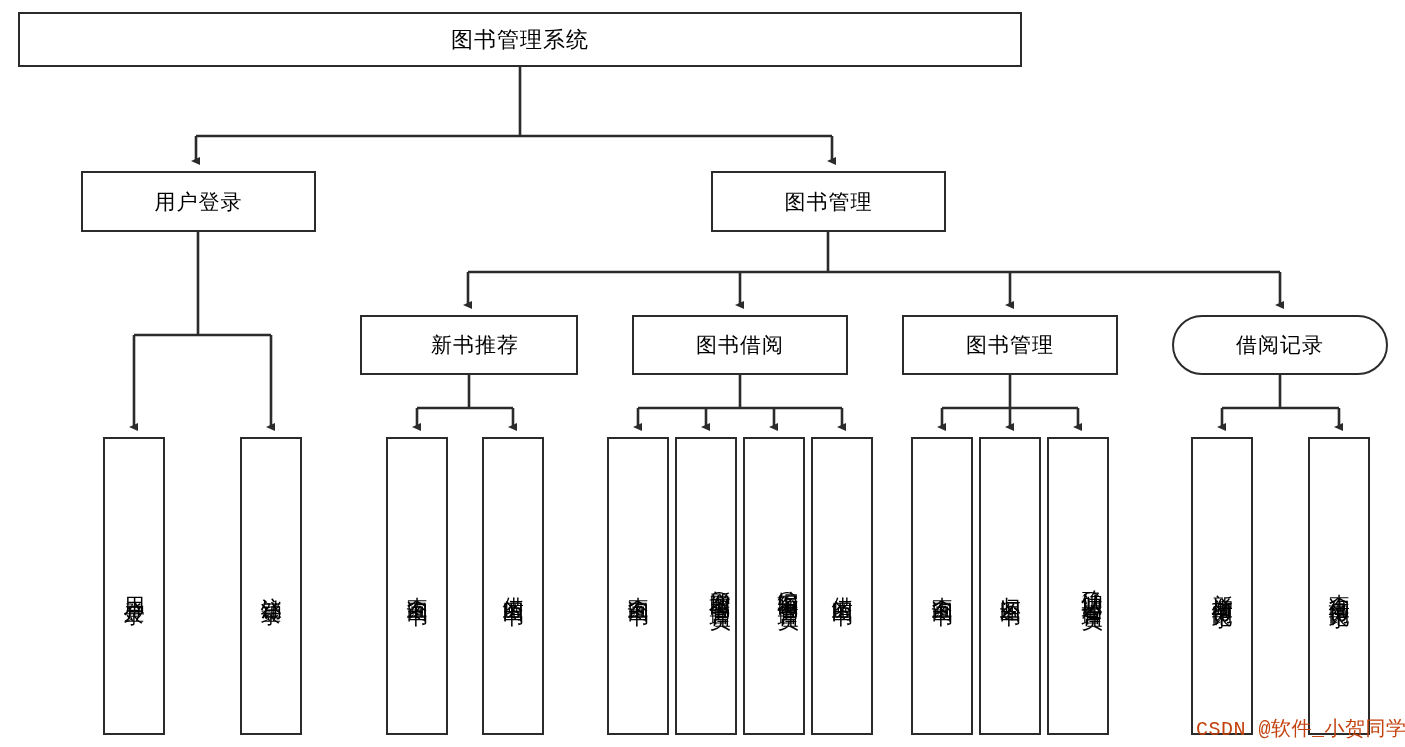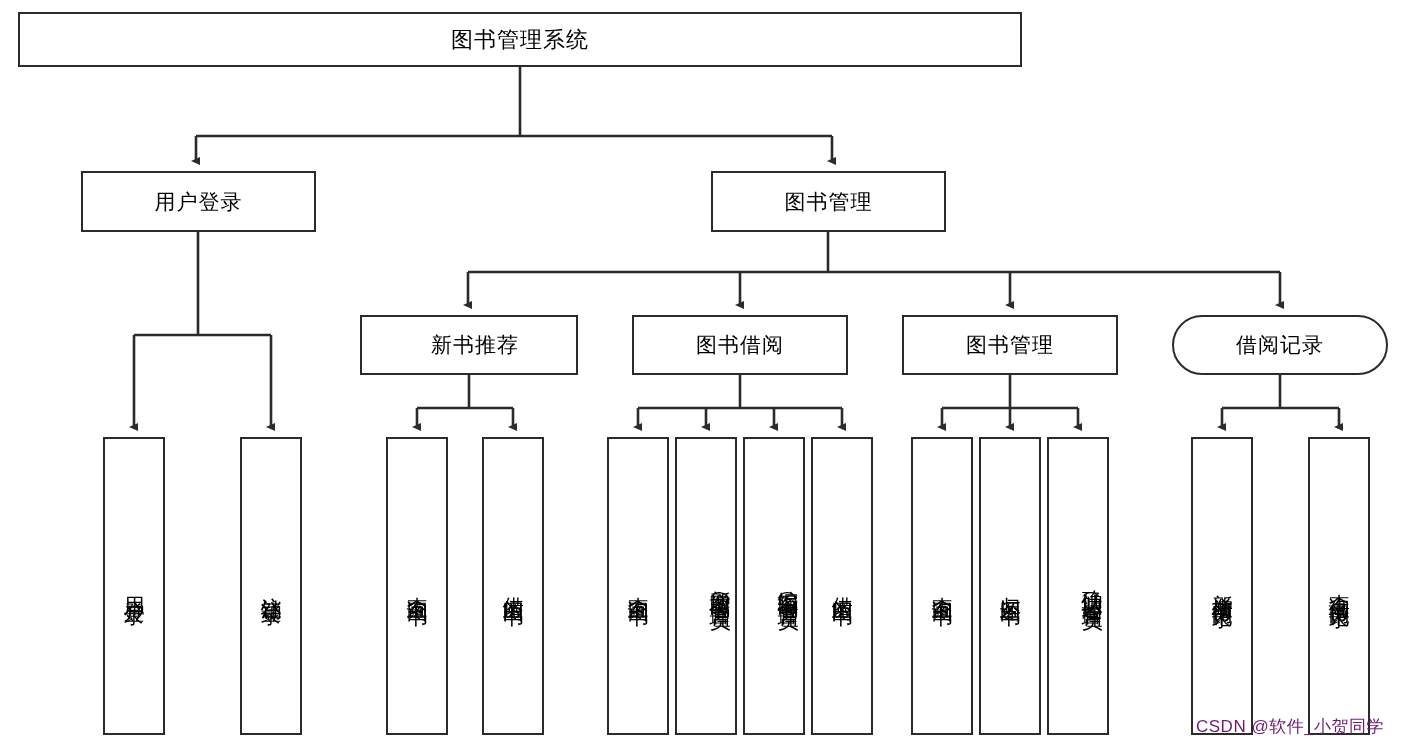--- a/index.html
+++ b/index.html
@@ -55,25 +55,26 @@
     letter-spacing: 3px;
     padding: 6px 0;
     align-items: flex-start;
     justify-content: center;
   }
   .node-v.mid {
     align-items: center;
   }
   .watermark {
     position: absolute;
-    color: #701a75;
-    font-size: 17px;
+    color: #c2410c;
+    font-size: 20px;
     letter-spacing: 0.5px;
     white-space: nowrap;
     z-index: 5;
+    font-family: Liberation Mono, monospace;
   }
 </style>
 </head>
 <body>
 
 <div id="canvas">
 
   <svg id="edges" viewBox="0 0 1405 747" xmlns="http://www.w3.org/2000/svg">
     <defs>
       <marker id="arrow" markerWidth="10" markerHeight="10" refX="5" refY="5" orient="auto" markerUnits="userSpaceOnUse">

